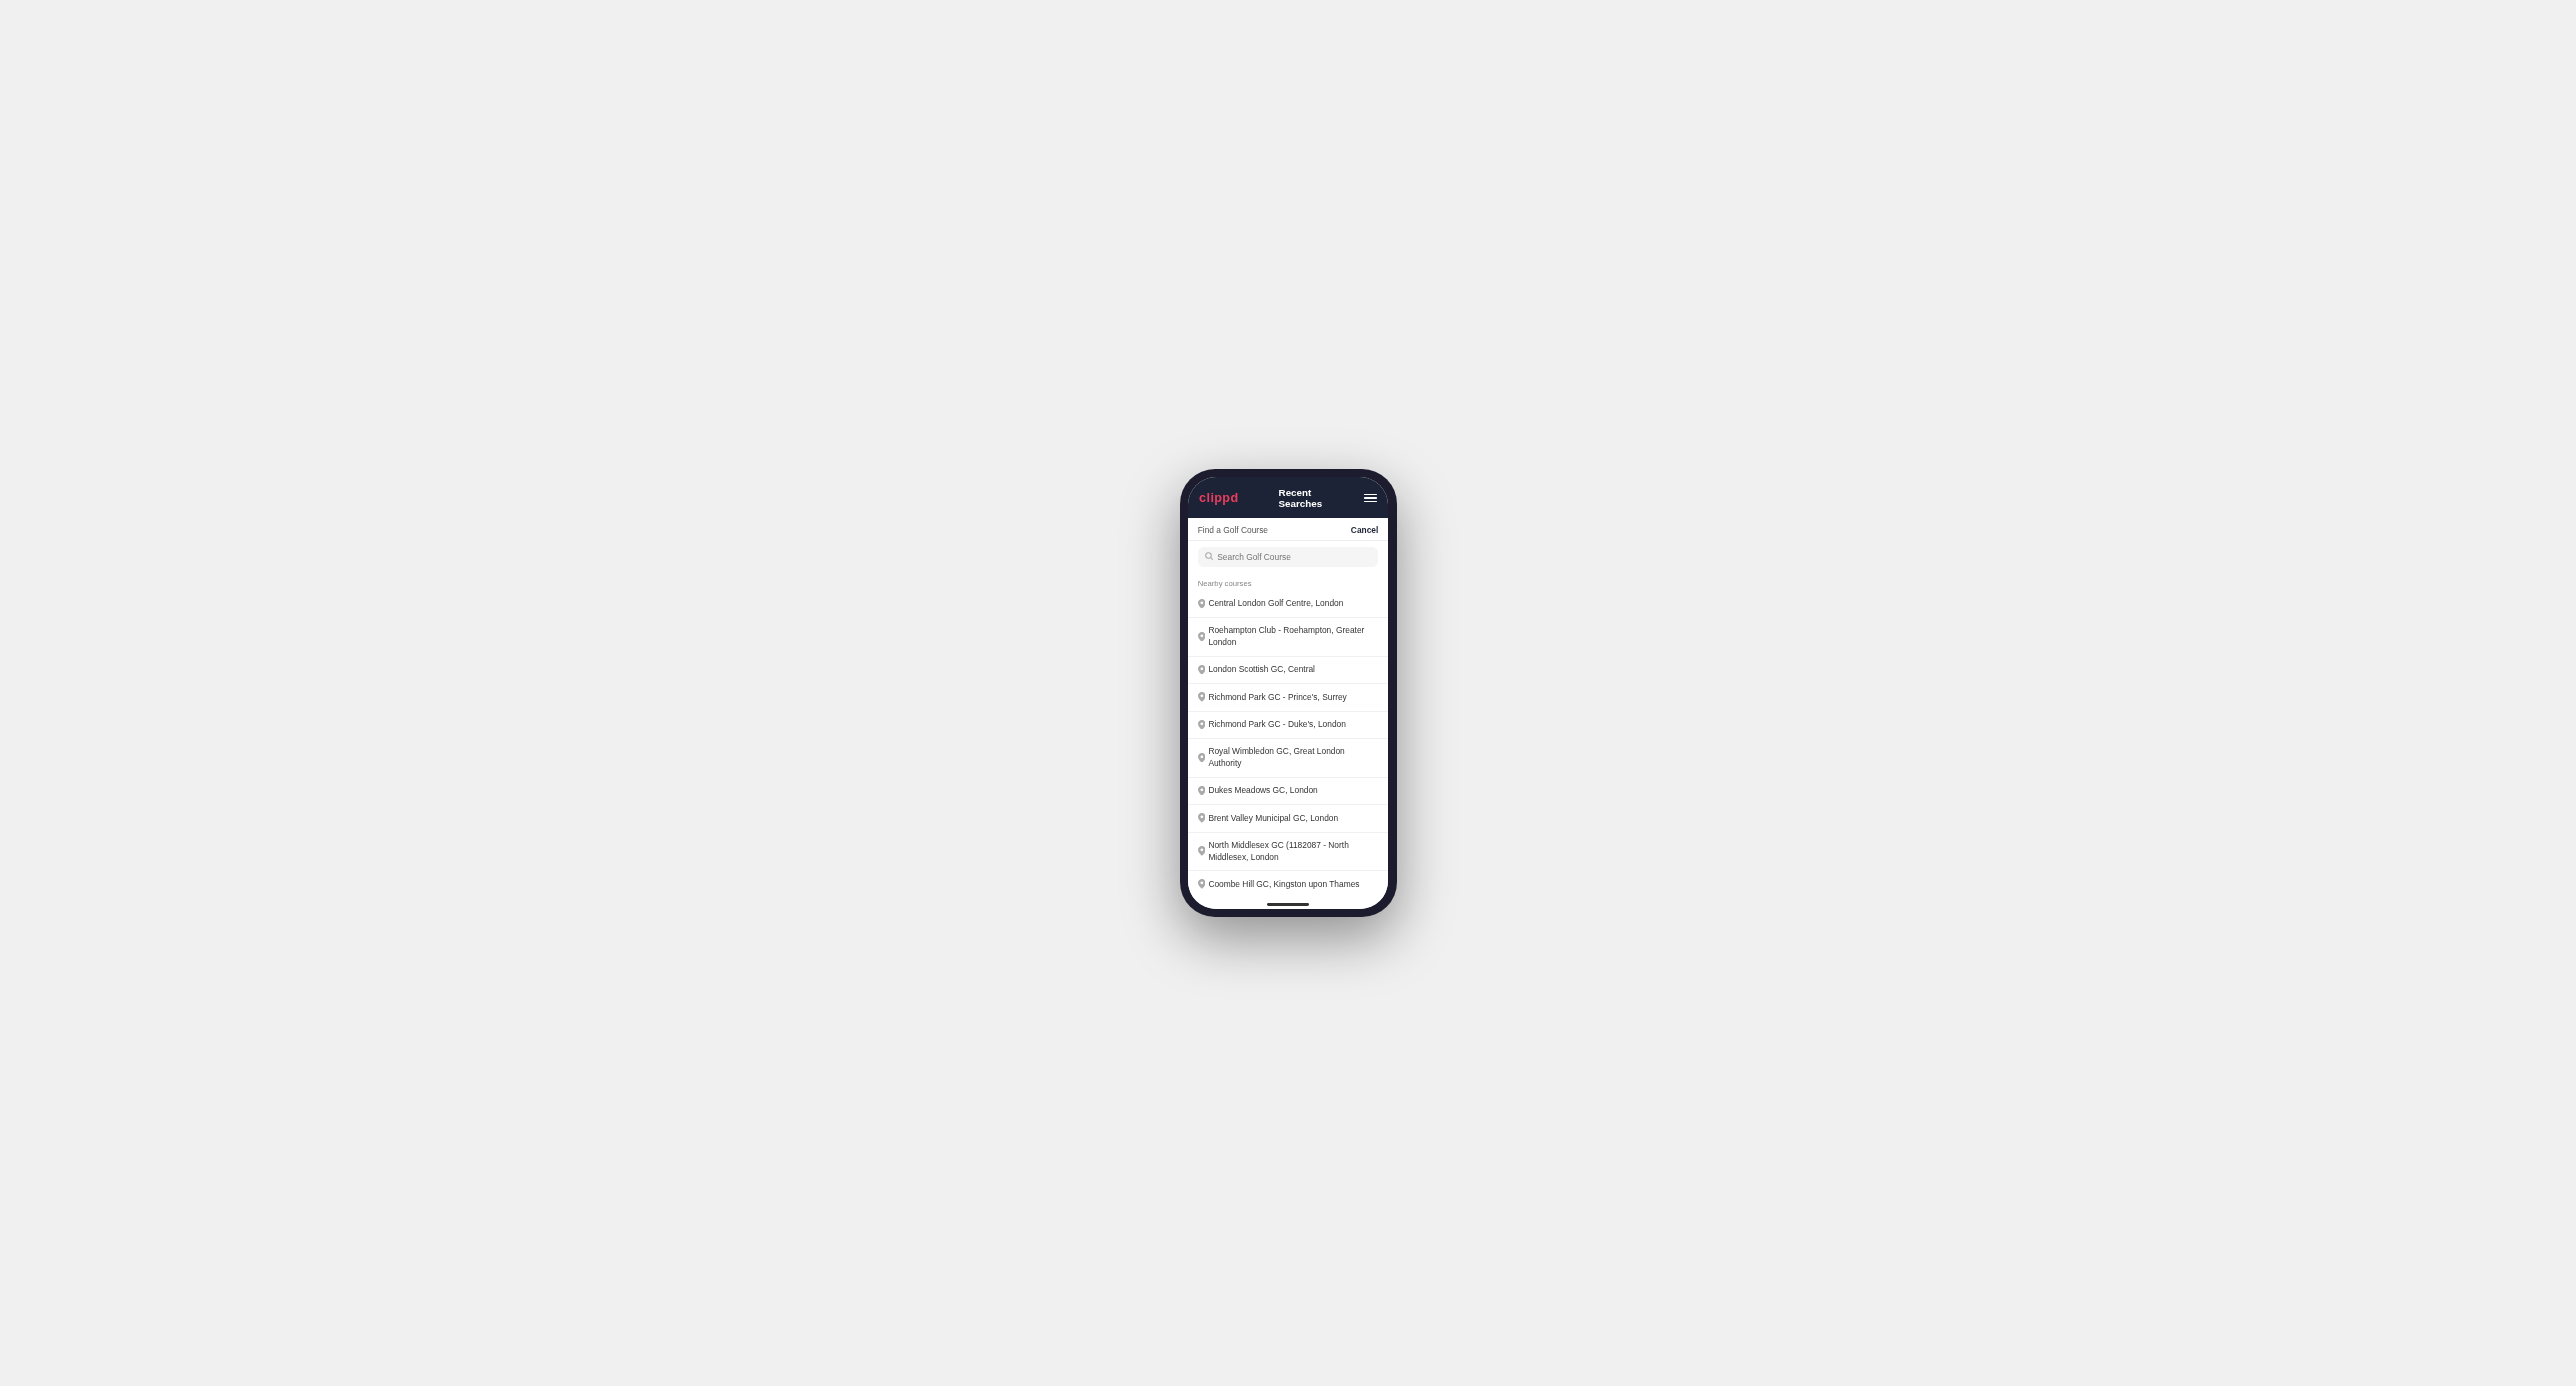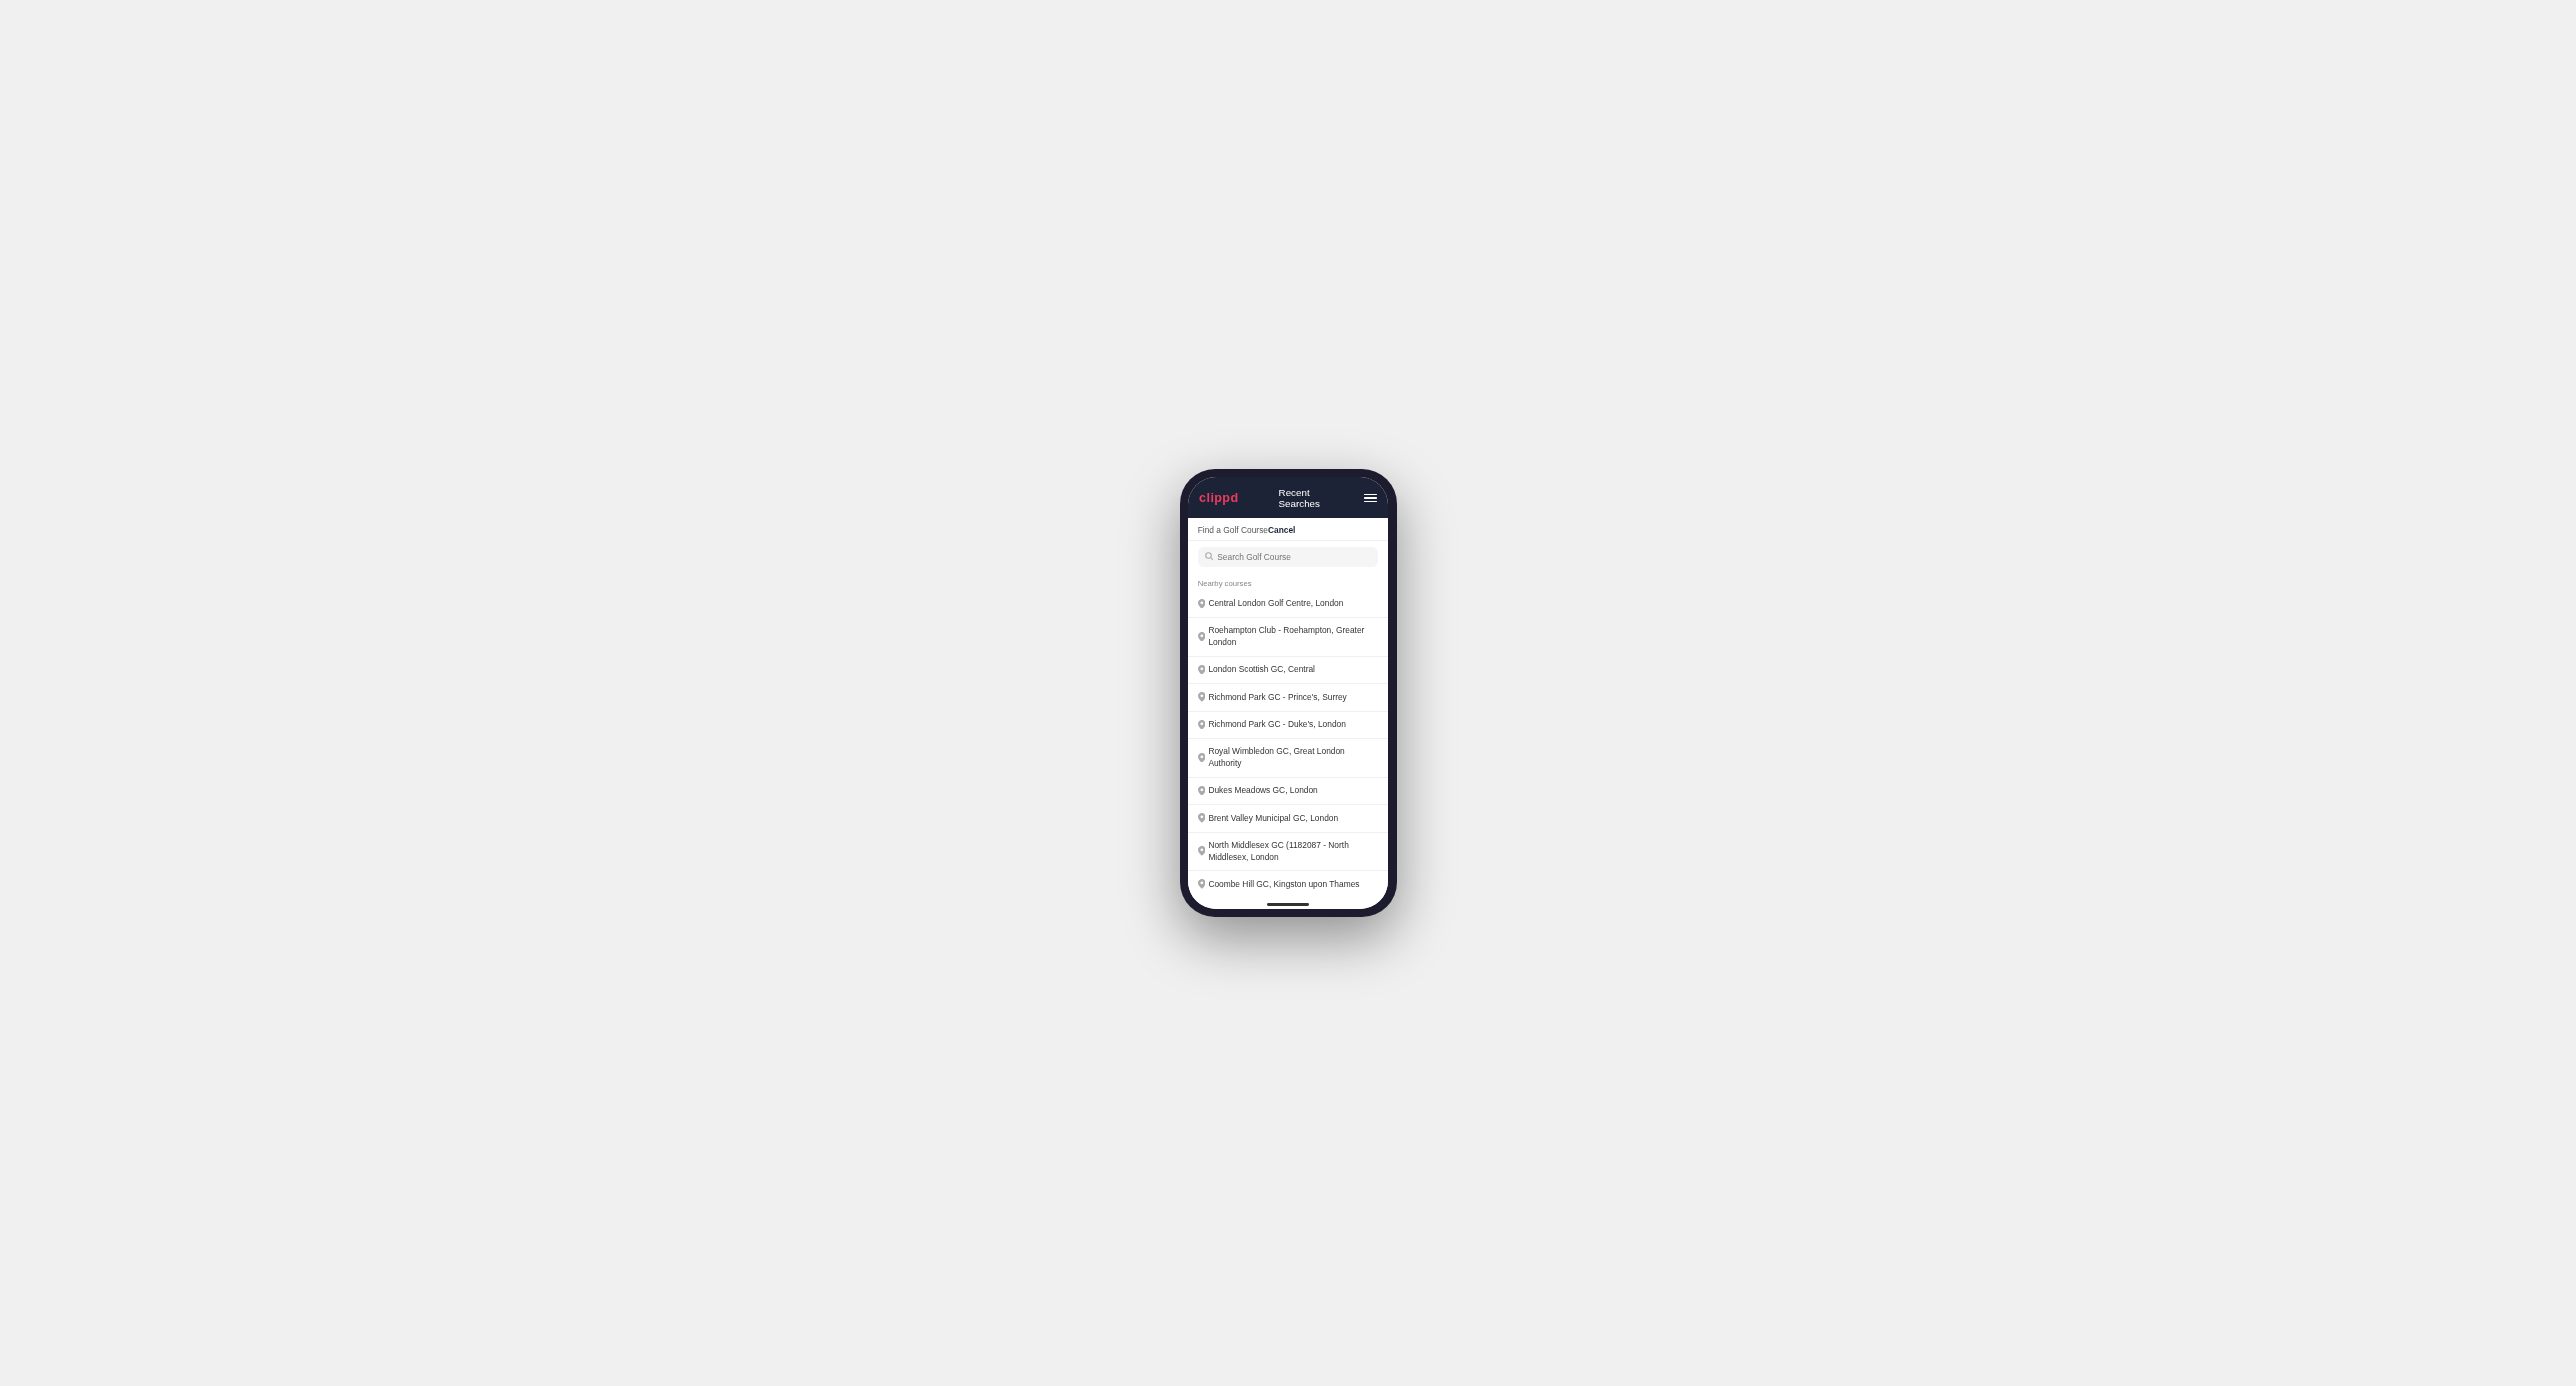--- a/index.html
+++ b/index.html
@@ -48,21 +48,21 @@
     .app-logo {
       color: #e83d5e;
       font-size: 12.6px;
       font-weight: 700;
       letter-spacing: 0.4px;
     }
 
     .header-title {
       color: #ffffff;
       font-size: 9.8px;
-      font-weight: 400;
+      font-weight: 700;
     }
 
     .menu-icon {
       color: #ffffff;
       font-size: 11.2px;
       cursor: pointer;
       display: flex;
       flex-direction: column;
       gap: 2.1px;
     }
@@ -73,20 +73,21 @@
       background: #fff;
       border-radius: 0.7px;
     }
 
     
     .find-bar {
       background: #fff;
       padding: 7px 9.8px 5.6px;
       display: flex;
       align-items: center;
+      justify-content: space-between;
       border-bottom: 0.7px solid #eee;
       flex-shrink: 0;
     }
 
     .find-label {
       color: #555;
       font-size: 8.4px;
     }
 
     .cancel-btn {

